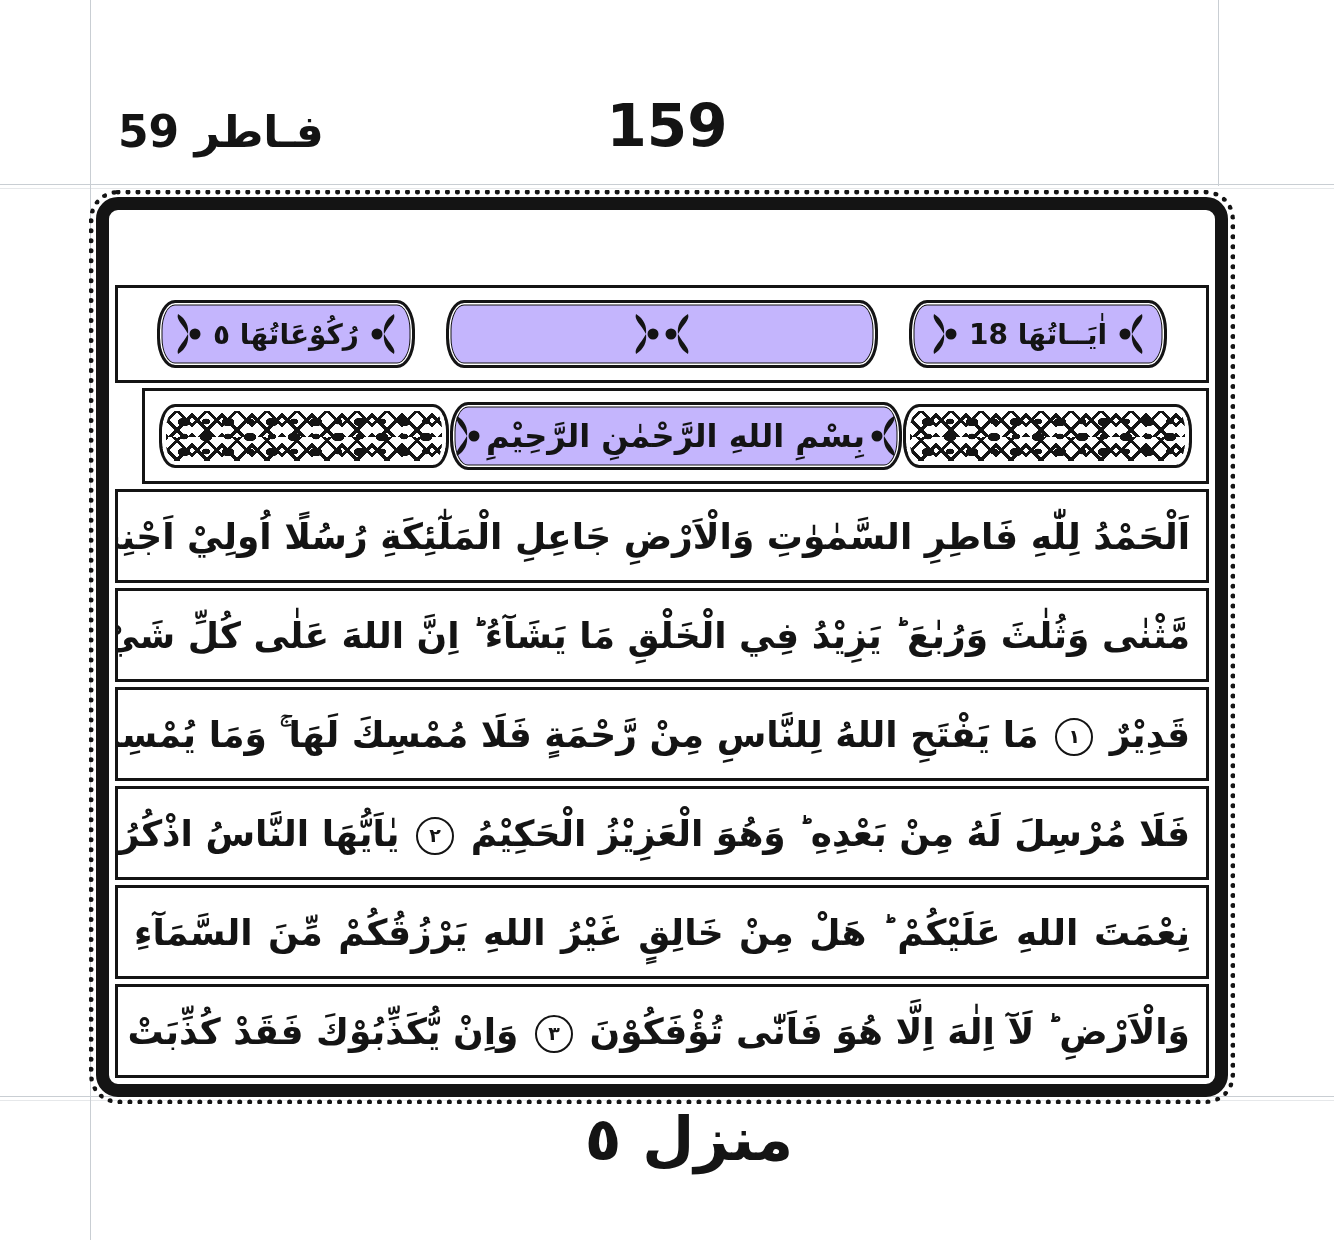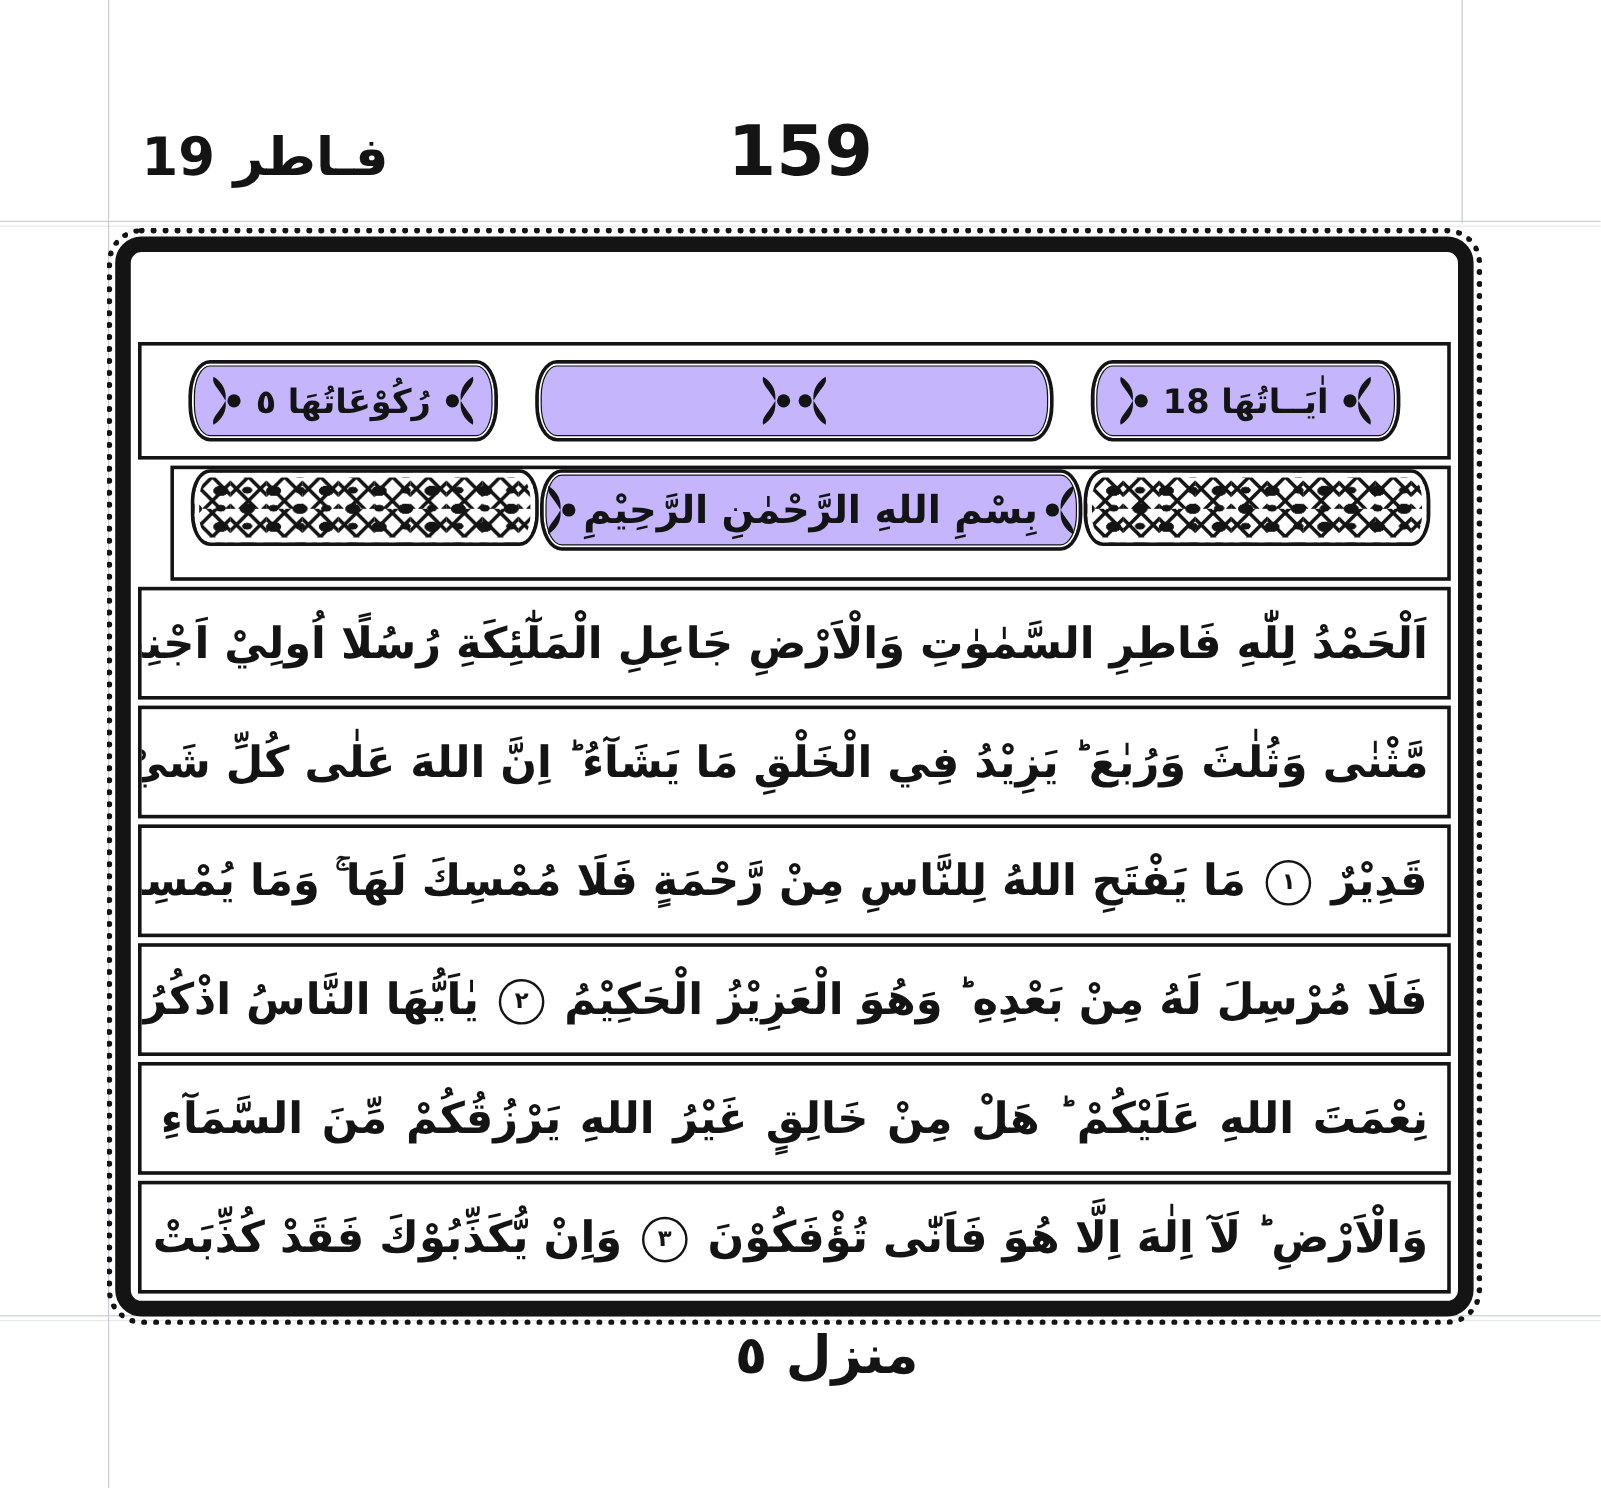--- a/index.html
+++ b/index.html
@@ -26,21 +26,21 @@
     position:absolute;left:96px;top:197px;width:1094px;height:868px;
     border:13px solid #141414;border-radius:22px;
     outline:5px dotted #141414;outline-offset:2px;
     background:#ffffff;
     display:flex;flex-direction:column;gap:5px;
     padding:0 6px 6px 6px;box-sizing:content-box;
   }
   .row{border:3px solid #141414;background:#fff;}
   .row-empty{height:70px;border:none;flex:none;}
   .row-cart{height:92px;flex:none;display:flex;align-items:center;justify-content:space-evenly;padding:0 8px;}
-  .row-bism{height:90px;flex:none;display:flex;justify-content:center;gap:1px;padding:0 14px;margin-left:27px;}
+  .row-bism{height:90px;flex:none;display:flex;align-items:center;justify-content:center;gap:1px;padding:0 14px;margin-left:27px;}
   .rtext{flex:1;display:flex;align-items:center;padding:0 16px;overflow:hidden;}
   .vline{width:100%;font-size:36px;font-weight:bold;line-height:1.25;
          text-align:justify;text-align-last:justify;white-space:nowrap;}
   .seg:empty{display:none;}
   .ayah{display:inline-flex;align-items:center;justify-content:center;
         width:34px;height:34px;border:2.5px solid #141414;border-radius:50%;
         font-size:19px;font-weight:bold;vertical-align:middle;margin:0 4px;}
   .ayah:empty{display:none;}
 
   
@@ -63,35 +63,35 @@
          radial-gradient(#141414 4px, transparent 4.5px),
          repeating-linear-gradient(45deg,#141414 0 3px, transparent 3px 14px),
          repeating-linear-gradient(-45deg,#141414 0 3px, transparent 3px 14px);
        background-size:44px 30px,44px 30px,22px 15px,30px 30px,30px 30px;
        background-position:0 0,22px 15px,11px 7px,0 0,0 0;
        box-shadow:inset 0 0 0 4px #fff;}
 
   .bism-text{font-size:32px;font-weight:bold;white-space:nowrap;}
 
   .footer{position:absolute;left:0;right:0;top:1104px;text-align:center;
-          font-size:44px;font-weight:bold;padding-left:44px;}
+          font-size:60px;font-weight:bold;padding-left:44px;}
 </style>
 </head>
 <body>
 
 <div class="page">
 
   <div class="guide h1"></div>
   <div class="guide h1b"></div>
   <div class="guide h2"></div>
   <div class="guide h2b"></div>
   <div class="guide vl"></div>
   <div class="guide vr"></div>
 
-  <div class="hdr left">فـاطر 19</div>
+  <div class="hdr left">فـاطر 59</div>
   <div class="hdr center">159</div>
 
   <div class="main-box">
 
     <div class="row-empty"></div>
 
     <div class="row row-cart">
       <div class="cart w-small">
         <span class="cart-end">
           <svg viewBox="0 0 26 46">

